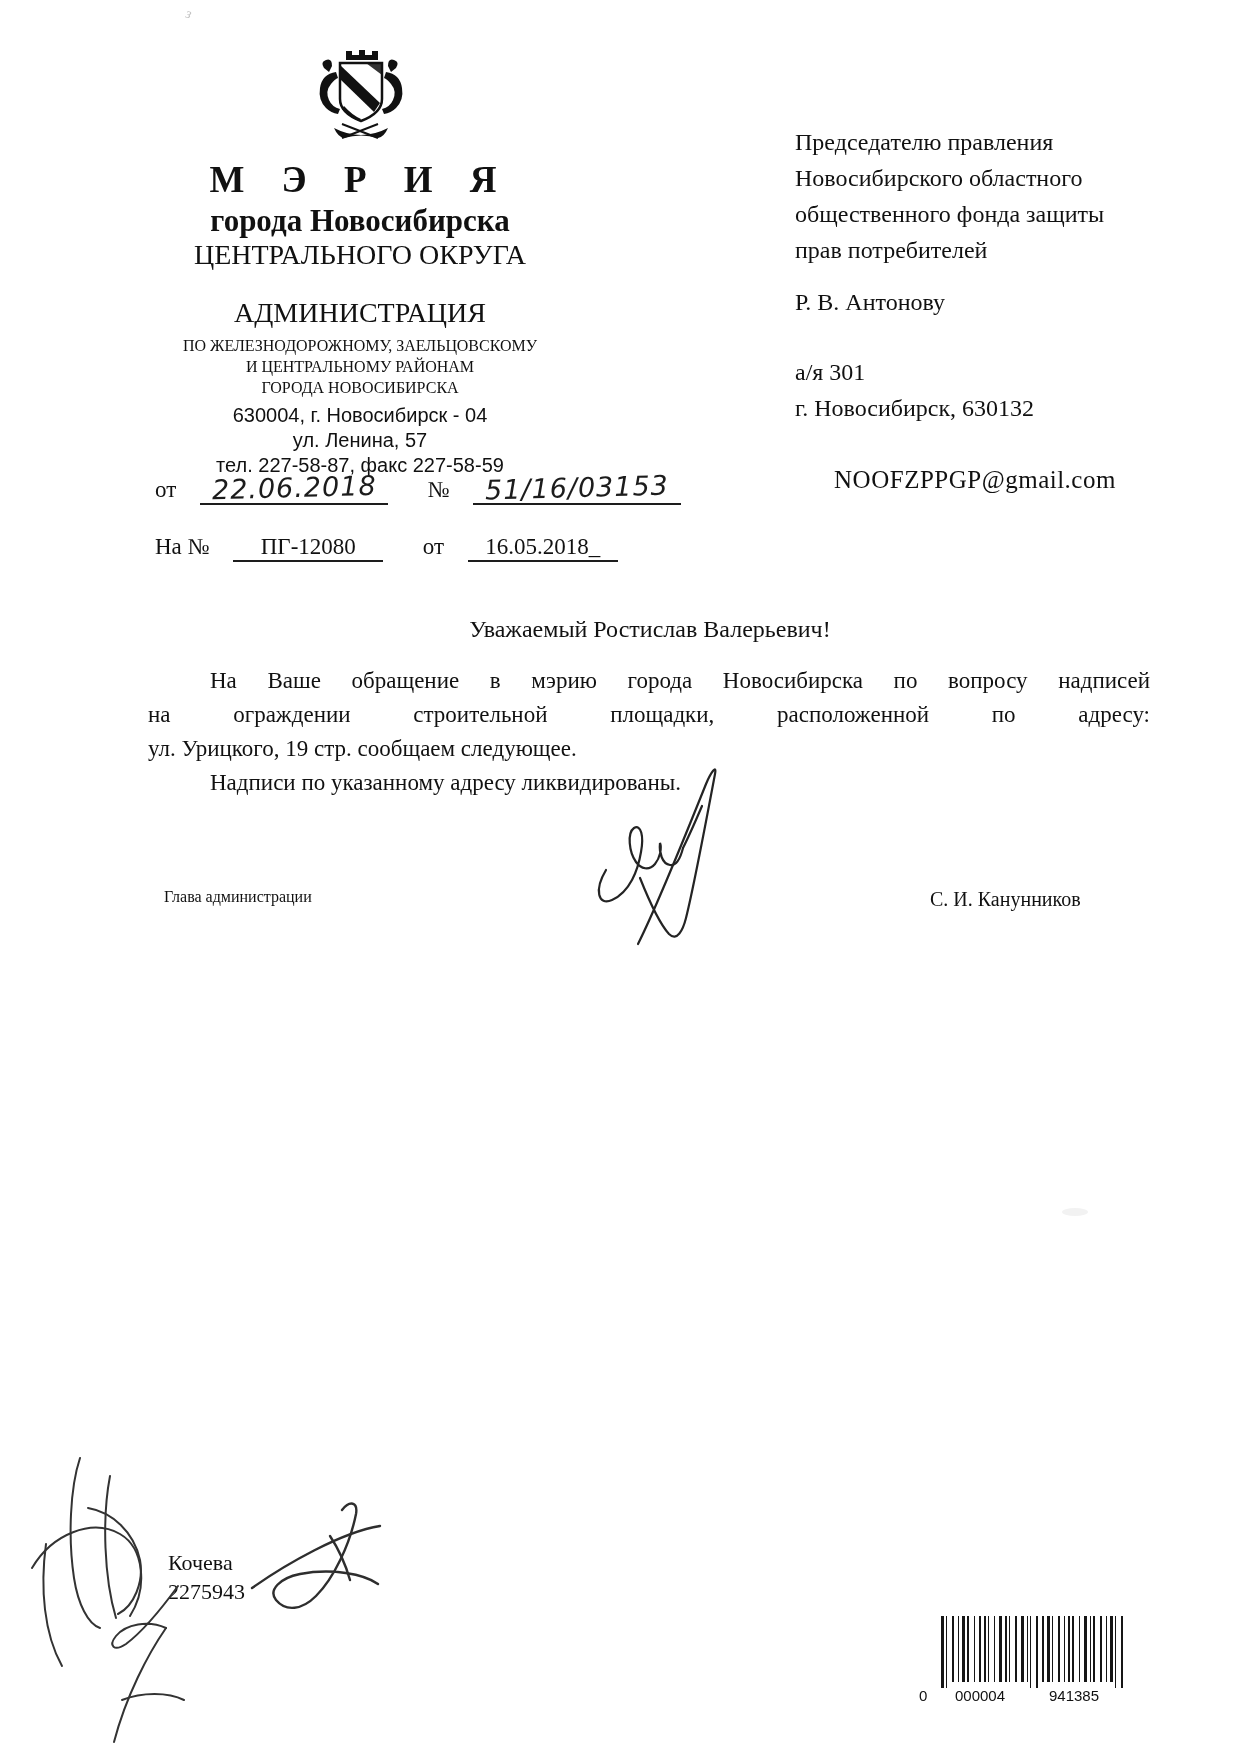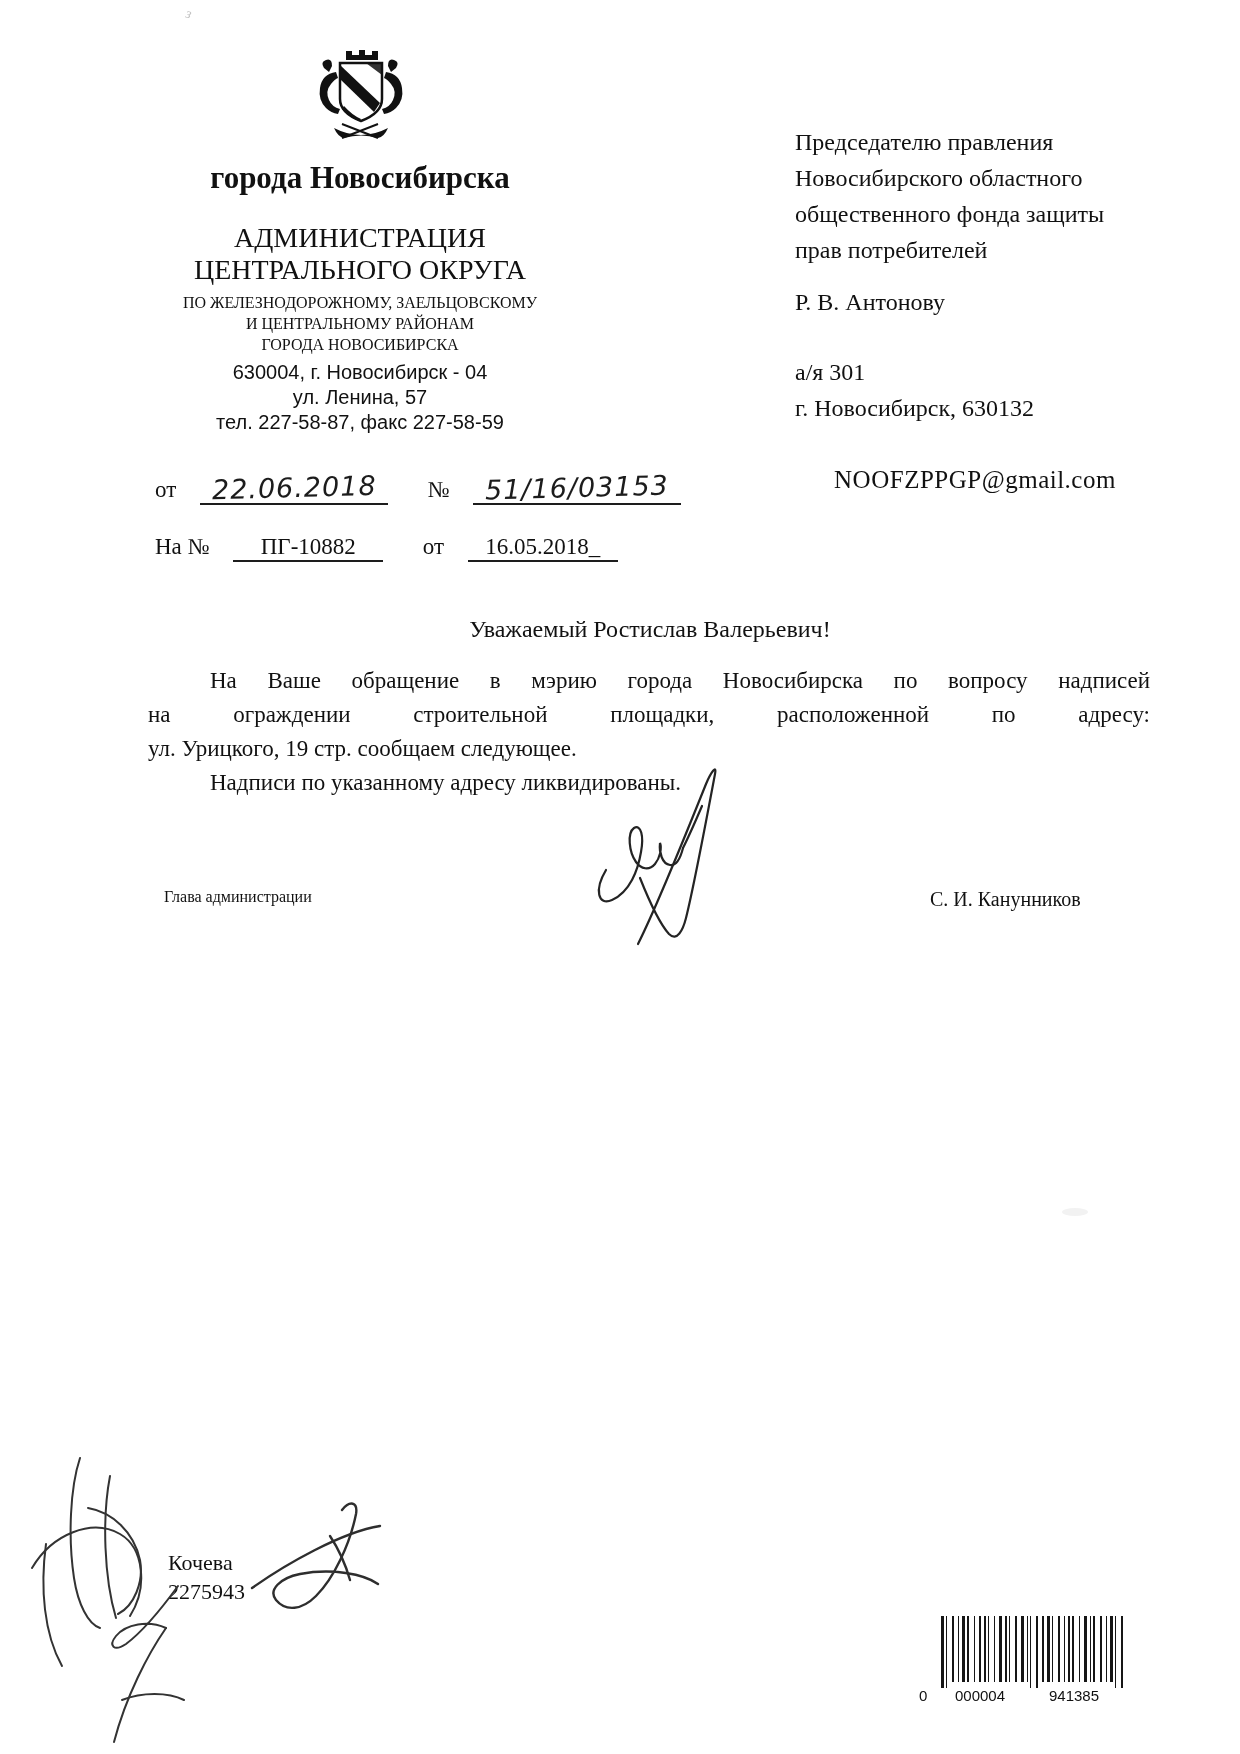--- a/index.html
+++ b/index.html
@@ -109,42 +109,43 @@
     <path d="M24,22 q-4,-6 2,-8 q6,-2 6,6 l-3,6 z" fill="#111"></path>
 
     <path d="M86,26 q14,2 16,16 q2,12 -6,20 q-5,5 -12,6 l-2,-5 q8,-2 11,-9 q4,-9 -2,-16 q-4,-5 -7,-6 z" fill="#111"></path>
     <path d="M96,22 q4,-6 -2,-8 q-6,-2 -6,6 l3,6 z" fill="#111"></path>
 
     <path d="M34,82 q27,14 54,0 q-4,9 -10,10 q-17,-5 -34,0 q-6,-1 -10,-10 z" fill="#111"></path>
     <path d="M42,92 l36,-14 M42,78 l36,14" stroke="#111" stroke-width="2"></path>
   </svg>
 
   <div class="abs letterhead">
+    <div class="lh-name1">М Э Р И Я</div>
     <div class="lh-name2">города Новосибирска</div>
+    <div class="lh-dept">ЦЕНТРАЛЬНОГО ОКРУГА</div>
     <div class="lh-dept lh-dept-first">АДМИНИСТРАЦИЯ</div>
-    <div class="lh-dept">ЦЕНТРАЛЬНОГО ОКРУГА</div>
     <div class="lh-small lh-small-first">ПО ЖЕЛЕЗНОДОРОЖНОМУ, ЗАЕЛЬЦОВСКОМУ</div>
     <div class="lh-small">И ЦЕНТРАЛЬНОМУ РАЙОНАМ</div>
     <div class="lh-small">ГОРОДА НОВОСИБИРСКА</div>
     <div class="lh-addr lh-addr-first">630004, г. Новосибирск - 04</div>
     <div class="lh-addr">ул. Ленина, 57</div>
     <div class="lh-addr">тел. 227-58-87, факс 227-58-59</div>
   </div>
 
   <div class="abs refline" style="left:155px;top:472px;">
     <span>от</span>
     <span class="gap-sm"></span><span class="ufield" style="min-width:176px;"><span class="hand">22.06.2018</span></span>
     <span class="gap-md"></span>
     <span>№</span>
     <span class="gap-sm"></span><span class="ufield" style="min-width:196px;"><span class="hand">51/16/03153</span></span>
   </div>
 
   <div class="abs refline" style="left:155px;top:534px;">
     <span>На №</span>
-    <span class="gap-sm"></span><span class="ufield" style="min-width:138px;"><span>ПГ-10882</span></span>
+    <span class="gap-sm"></span><span class="ufield" style="min-width:138px;"><span>ПГ-12080</span></span>
     <span class="gap-md"></span>
     <span>от</span>
     <span class="gap-sm"></span><span class="ufield" style="min-width:138px;"><span>16.05.2018_</span></span>
   </div>
 
   <div class="abs addressee">
     <div>Председателю правления</div>
     <div>Новосибирского областного</div>
     <div>общественного фонда защиты</div>
     <div>прав потребителей</div>

